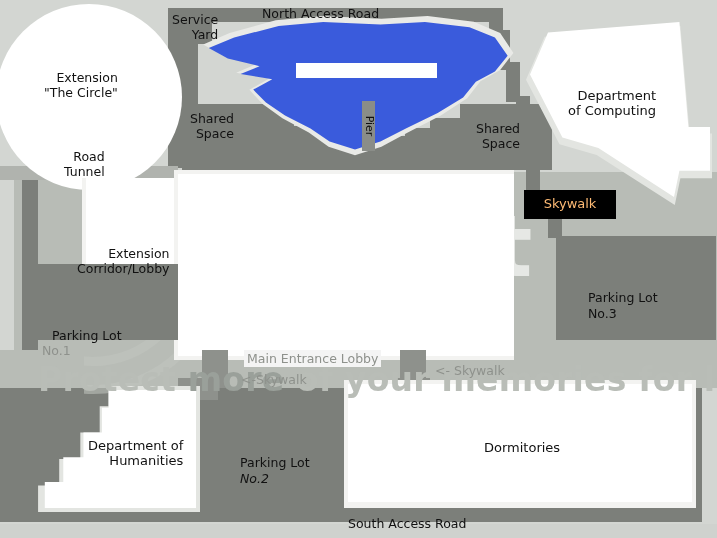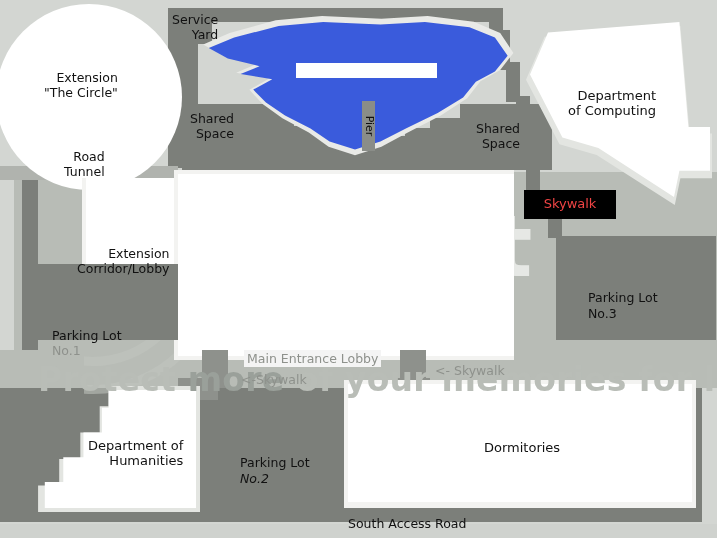--- a/index.html
+++ b/index.html
@@ -86,21 +86,21 @@
     transform:translate(-50%,-50%) rotate(90deg);
     font-size:11px;color:#111;white-space:nowrap;
   }
 
   #skywalk-badge{
     left:524px;top:190px;width:92px;height:29px;
     background:#000;
   }
   #skywalk-badge span{
     position:absolute;left:0;right:0;top:6px;
-    text-align:center;color:#ef4444;font-size:13px;
+    text-align:center;color:#fdba74;font-size:13px;
   }
 
   
   #humanities{
     left:28px;top:390px;width:168px;height:118px;
     background:#ffffff;
     clip-path:polygon(48% 0%,100% 0%,100% 100%,10% 100%,10% 78%,21% 78%,21% 57%,33% 57%,33% 36%,44% 36%,44% 15%,48% 15%);
   }
   #humanities-shadow{
     left:24px;top:386px;width:176px;height:126px;
@@ -219,20 +219,21 @@
   <div class="shp white" style="left:348px;top:384px;width:344px;height:118px;"></div>
 
   <div class="shp" id="skywalk-badge">
     <span>Skywalk</span>
   </div>
 
   <div class="wm wm-tag">
     <span>Protect </span><b>more</b><span> of your memories for less!</span>
   </div>
 
+  <div class="lbl" style="left:262px;top:6px;">North Access Road</div>
   <div class="lbl" style="left:348px;top:516px;">South Access Road</div>
 
   <div class="lbl white" style="left:296px;top:63px;font-size:13.5px;">North Campus Ponds</div>
 
   <div class="lbl" style="left:172px;top:12px;">Service
 Yard</div>
   <div class="lbl" style="left:190px;top:111px;">Shared
 Space</div>
   <div class="lbl" style="left:476px;top:121px;">Shared
 Space</div>
@@ -243,21 +244,21 @@
 "The Circle"</div>
   <div class="lbl" style="left:77px;top:246px;">Extension
 Corridor/Lobby</div>
   <div class="lbl" style="left:568px;top:88px;font-size:13px;">Department
 of Computing</div>
   <div class="lbl" style="left:88px;top:438px;font-size:13px;">Department of
 Humanities</div>
   <div class="lbl" style="left:484px;top:440px;font-size:13px;">Dormitories</div>
 
   <div class="lbl" style="left:52px;top:328px;">Parking Lot</div>
-  <div class="lbl grey" style="left:52px;top:343px;">No.1</div>
+  <div class="lbl grey" style="left:42px;top:343px;">No.1</div>
 
   <div class="lbl" style="left:240px;top:455px;">Parking Lot</div>
   <div class="lbl" style="left:240px;top:471px;font-style:italic;">No.2</div>
 
   <div class="lbl" style="left:588px;top:290px;">Parking Lot</div>
   <div class="lbl" style="left:588px;top:306px;">No.3</div>
 
   <div class="lbl grey onwhite" style="left:244px;top:350px;padding:1px 3px;">Main Entrance Lobby</div>
   <div class="lbl grey" style="left:241px;top:372px;">&lt;-Skywalk</div>
   <div class="lbl grey" style="left:435px;top:363px;">&lt;- Skywalk</div>

